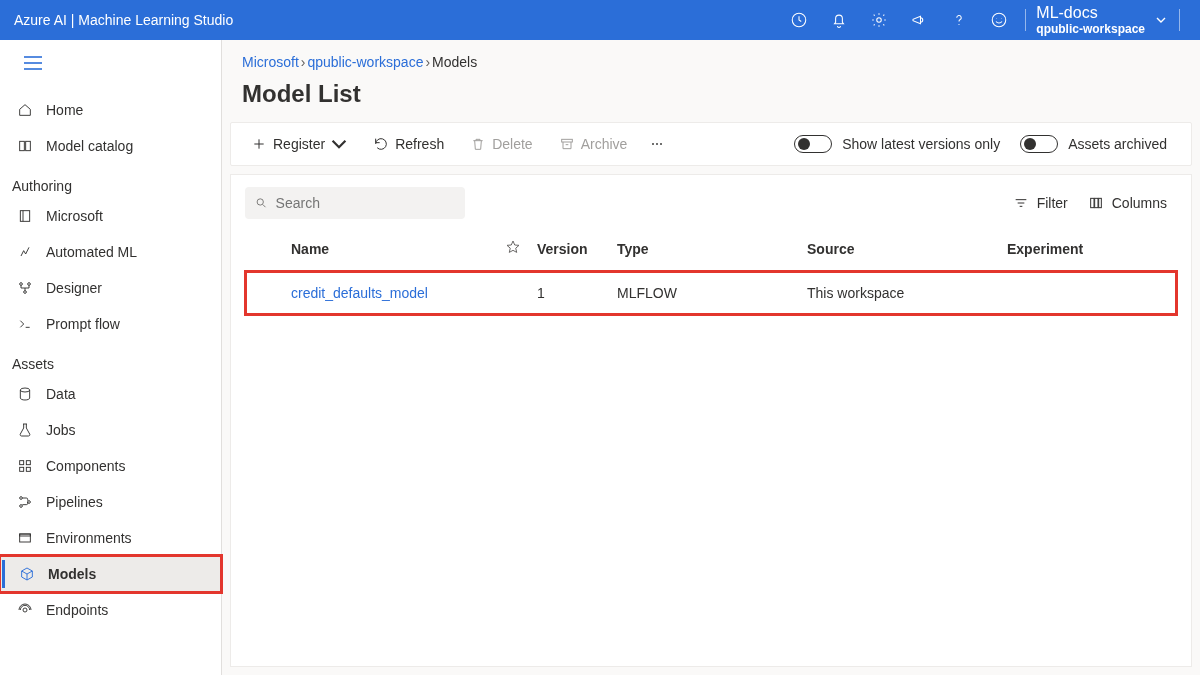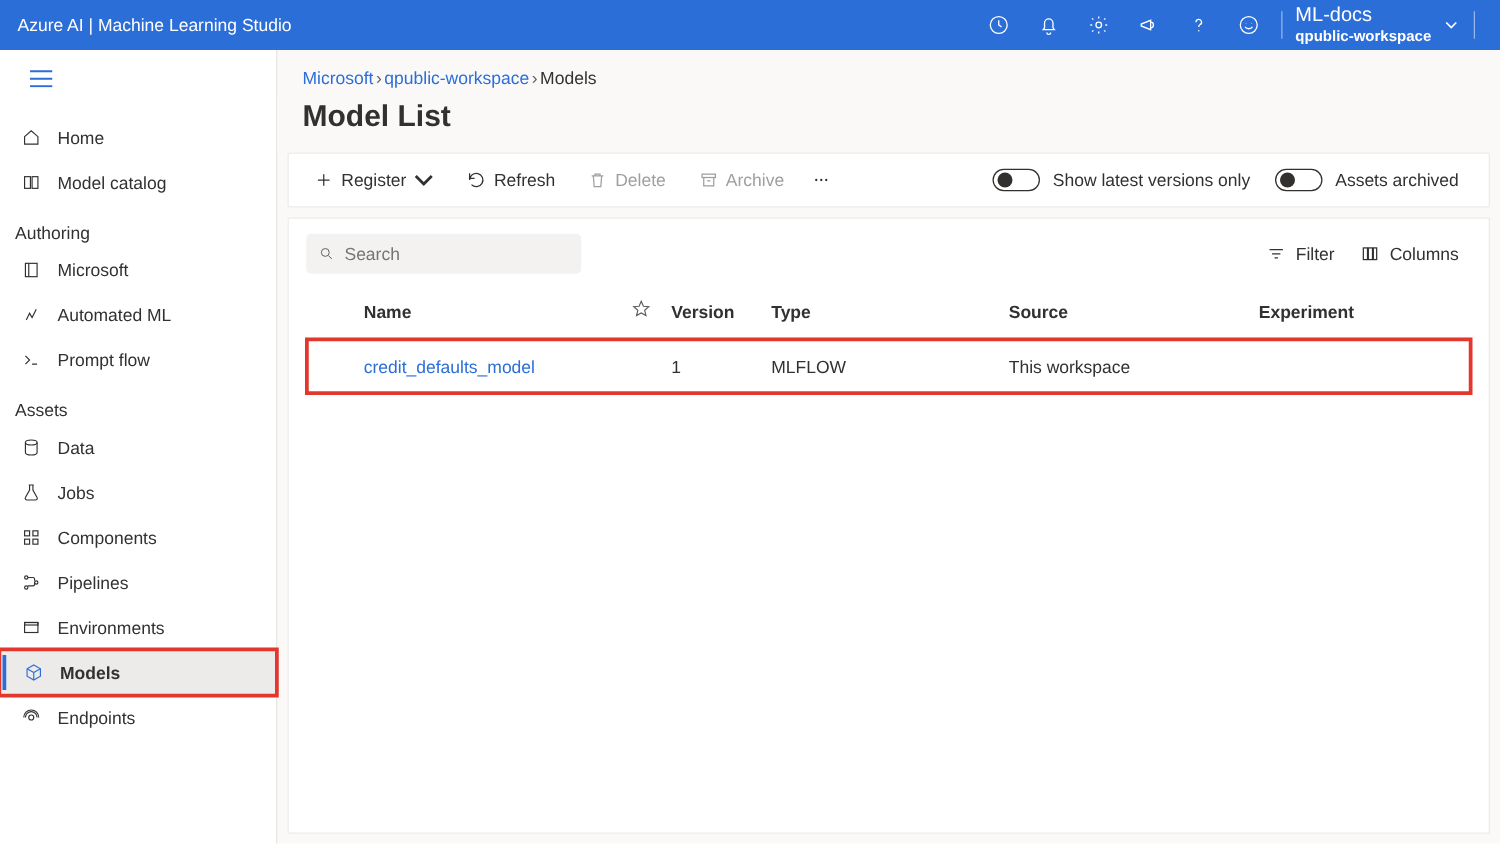--- a/index.html
+++ b/index.html
@@ -238,20 +238,31 @@
         </span>
       <span>Microsoft</span>
     </div>
     <div class="nav-item">
       <span class="nav-icon">
           <svg viewBox="0 0 24 24">
             <path d="M6 18l4-8 3 5 5-10"></path>
           </svg>
         </span>
       <span>Automated ML</span>
+    </div>
+    <div class="nav-item">
+      <span class="nav-icon">
+          <svg viewBox="0 0 24 24">
+            <circle cx="6" cy="6" r="2"></circle>
+            <circle cx="18" cy="6" r="2"></circle>
+            <circle cx="12" cy="18" r="2"></circle>
+            <path d="M6 8v4h12V8M12 12v4"></path>
+          </svg>
+        </span>
+      <span>Designer</span>
     </div>
     <div class="nav-item">
       <span class="nav-icon">
           <svg viewBox="0 0 24 24">
             <path d="M5 7l5 5-5 5"></path>
             <line x1="13" y1="17" x2="19" y2="17"></line>
           </svg>
         </span>
       <span>Prompt flow</span>
     </div>

